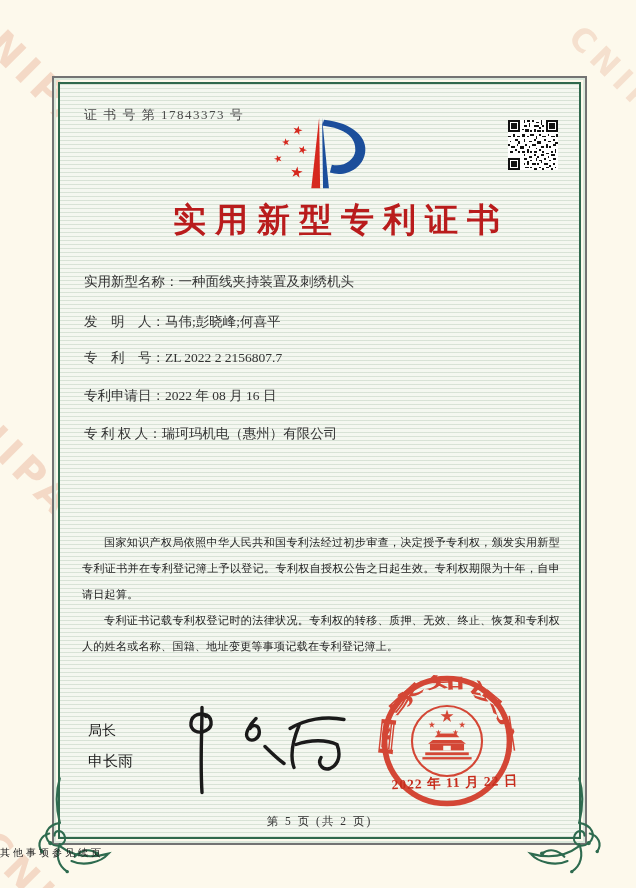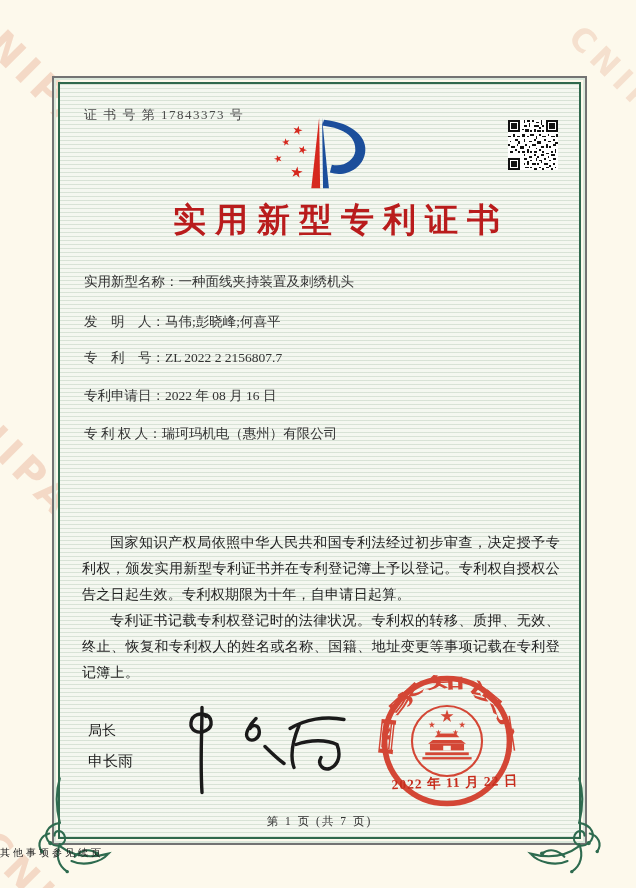--- a/index.html
+++ b/index.html
@@ -39,21 +39,21 @@
   .row .lab{color:#333}
   .row1{top:195px}.row2{top:235px}.row3{top:271px}.row4{top:309px}.row5{top:347px}
   .row6{top:380px;white-space:normal;display:flex}
   .row6 .lab{flex:0 0 auto}
   .row6 .val{width:358px;line-height:21px}
   .row7{top:424px}
   .grant-no{margin-left:44px}
   
   .body-text{
     position:absolute;left:28px;top:452px;width:478px;
-    font-size:14px;line-height:26px;letter-spacing:.3px;text-align:justify;color:#222;font-family:Liberation Mono, monospace;
+    font-size:11px;line-height:26px;letter-spacing:.3px;text-align:justify;color:#222;font-family:Liberation Mono, monospace;
   }
   .body-text p{margin:0;text-indent:2em}
   
   .officer-title{position:absolute;left:34px;top:644px;font-size:14px;font-family:Liberation Sans, sans-serif;color:#1d1d1d}
   .officer-name{position:absolute;left:34px;top:674px;font-size:15px;font-family:Liberation Sans, sans-serif;color:#1d1d1d}
   .signature{position:absolute;left:118px;top:622px;width:185px;height:100px}
   
   .seal{position:absolute;left:322px;top:592px;width:142px;height:142px;z-index:4;opacity:.93}
   .seal-date{
     position:absolute;left:332px;top:696px;width:138px;z-index:5;text-align:center;
@@ -275,21 +275,21 @@
         <path d="M-20,3 L20,3 L15,-1 L-15,-1 Z"></path>
         <rect x="-18" y="3" width="36" height="7"></rect>
         <rect x="-4" y="5" width="8" height="5" fill="#f4f7f0"></rect>
         <rect x="-23" y="12" width="46" height="3"></rect>
         <rect x="-26" y="17" width="52" height="2.5"></rect>
       </g>
     </svg>
   </div>
   <div class="seal-date">2022 年 11 月 22 日</div>
 
-  <div class="page-info">第 1 页 (共 7 页)</div>
+  <div class="page-info">第 5 页 (共 2 页)</div>
 
   <div class="orn orn-left">
     <svg width="106" height="106" viewBox="0 0 100 100">
       <g fill="none" stroke="#2e6b4f" stroke-width="2" stroke-linecap="round">
         <path d="M30,6 C25,22 27,36 30,48"></path>
         <path d="M30,48 C18,50 13,60 21,67 C29,73 38,67 34,59 C31,54 25,55 25,60"></path>
         <path d="M30,68 C26,78 28,88 37,94"></path>
         <path d="M30,70 C42,79 58,82 76,77 C68,86 52,89 41,84"></path>
         <path d="M44,80 C50,73 59,72 65,77"></path>
         <path d="M20,58 C12,60 8,68 13,75"></path>

